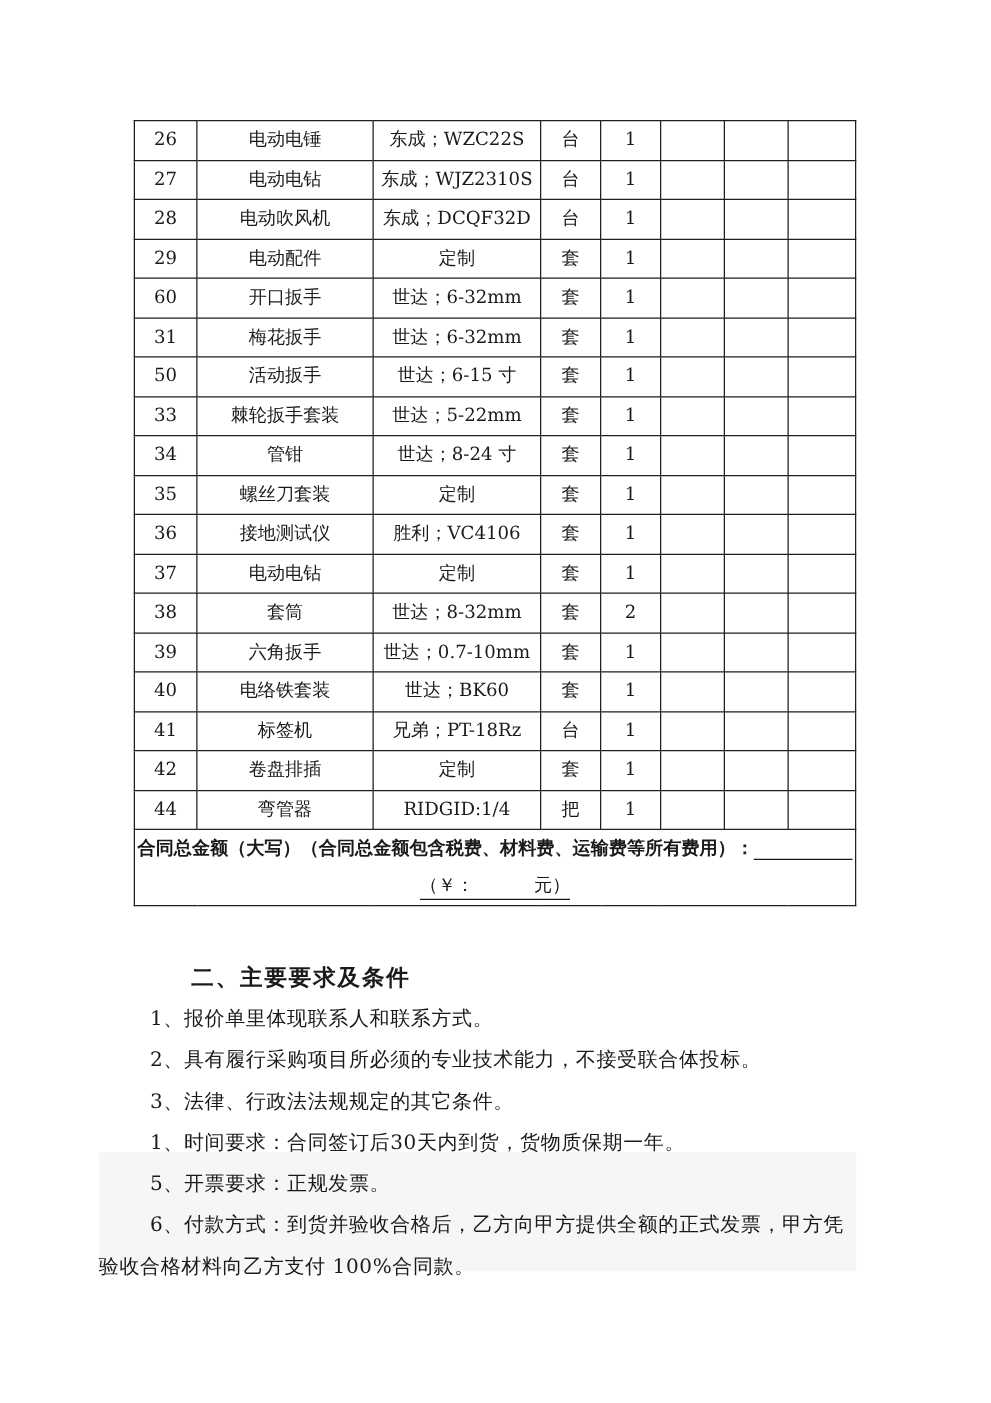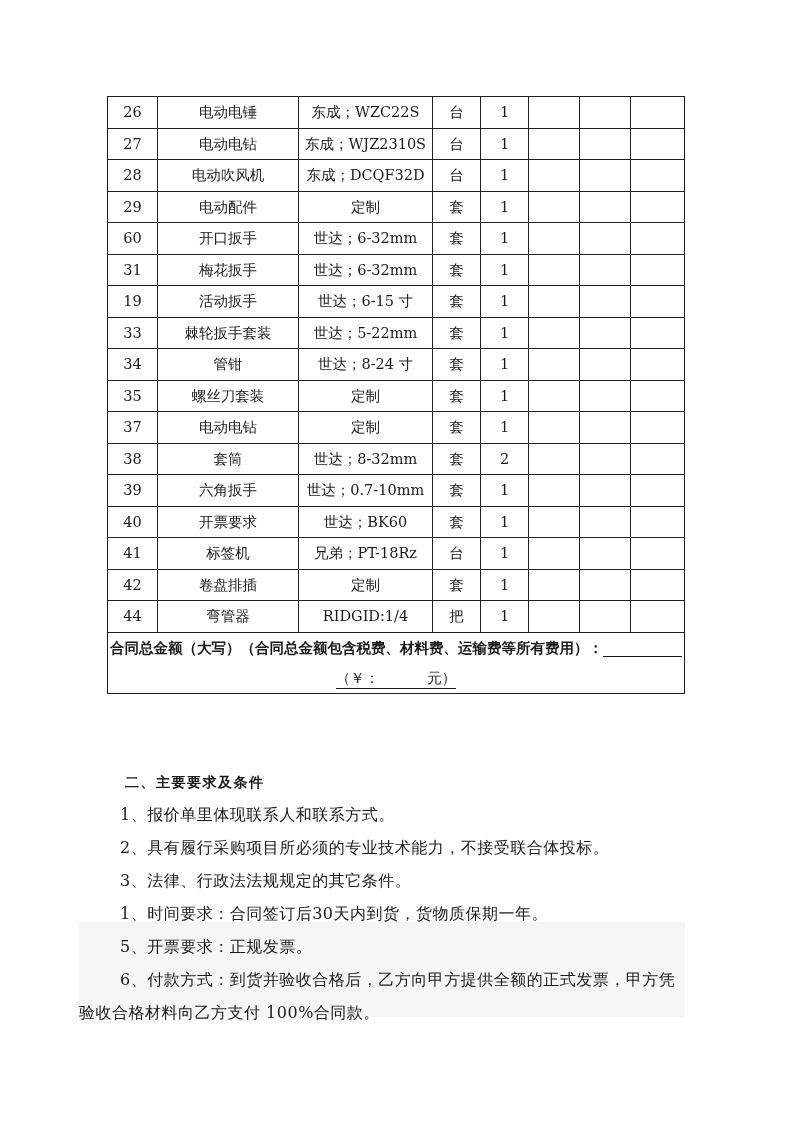--- a/index.html
+++ b/index.html
@@ -42,22 +42,22 @@
   }
   .f-line2 { line-height:30px; }
   .amount-underline { border-bottom:1px solid #1a1a1a; padding-bottom:2px; }
   .amount-gap { display:inline-block; width:48px; }
   .body-text {
     position:absolute; left:79px; top:767px; width:606px;
     font-size:16px;
   }
   .section-heading {
     font-family:Liberation Serif, serif;
-    font-weight:bold; font-size:14px; line-height:31px;
-    margin-left:46px; letter-spacing:1.5px;
+    font-weight:bold; font-size:18px; line-height:31px;
+    margin-left:74px; letter-spacing:1.5px;
   }
   .req-item {
     line-height:33px; text-indent:41px; letter-spacing:0.5px;
     position:relative; z-index:1;
   }
 </style>
 </head>
 <body>
 
 <div class="page">
@@ -137,21 +137,21 @@
           <td>梅花扳手</td>
           <td>世达；6-32mm</td>
           <td>套</td>
           <td>1</td>
           <td></td>
           <td></td>
           <td></td>
         </tr>
 
         <tr>
-          <td>19</td>
+          <td>50</td>
           <td>活动扳手</td>
           <td>世达；6-15 寸</td>
           <td>套</td>
           <td>1</td>
           <td></td>
           <td></td>
           <td></td>
         </tr>
 
         <tr>
@@ -180,20 +180,30 @@
           <td>35</td>
           <td>螺丝刀套装</td>
           <td>定制</td>
           <td>套</td>
           <td>1</td>
           <td></td>
           <td></td>
           <td></td>
         </tr>
 
+        <tr>
+          <td>36</td>
+          <td>接地测试仪</td>
+          <td>胜利；VC4106</td>
+          <td>套</td>
+          <td>1</td>
+          <td></td>
+          <td></td>
+          <td></td>
+        </tr>
 
         <tr>
           <td>37</td>
           <td>电动电钻</td>
           <td>定制</td>
           <td>套</td>
           <td>1</td>
           <td></td>
           <td></td>
           <td></td>
@@ -216,21 +226,21 @@
           <td>世达；0.7-10mm</td>
           <td>套</td>
           <td>1</td>
           <td></td>
           <td></td>
           <td></td>
         </tr>
 
         <tr>
           <td>40</td>
-          <td>开票要求</td>
+          <td>电络铁套装</td>
           <td>世达；BK60</td>
           <td>套</td>
           <td>1</td>
           <td></td>
           <td></td>
           <td></td>
         </tr>
 
         <tr>
           <td>41</td>

